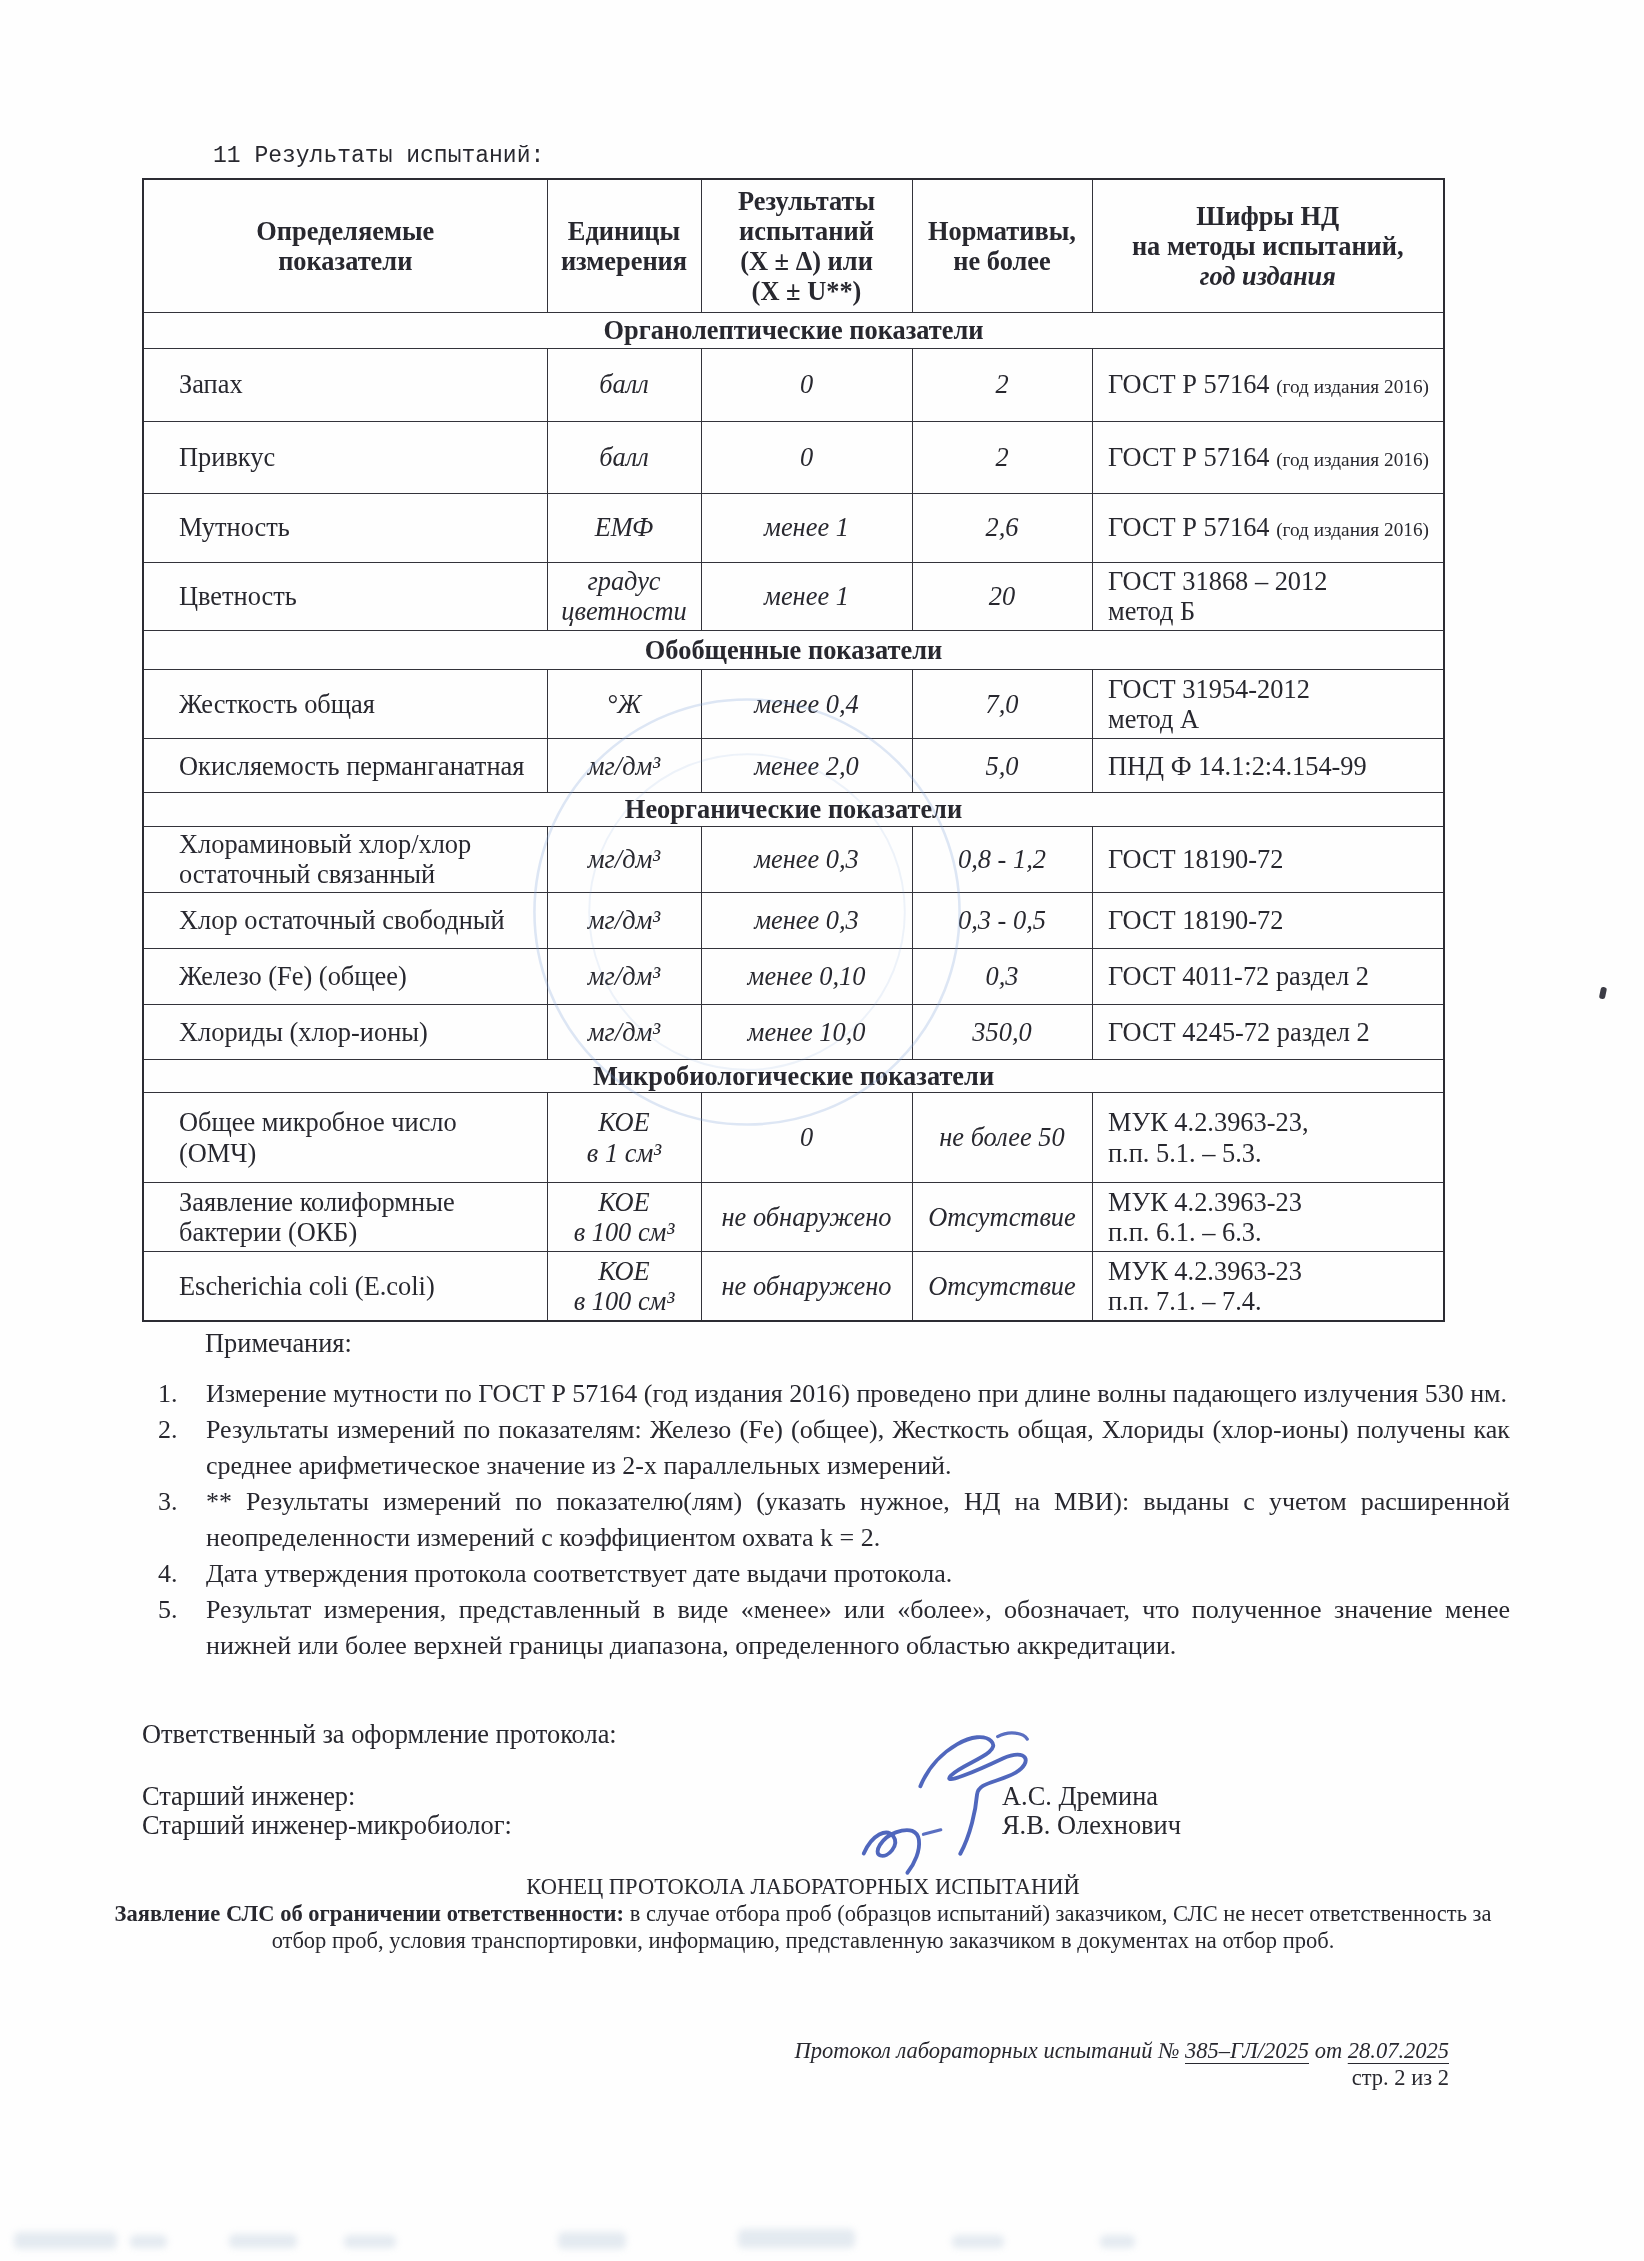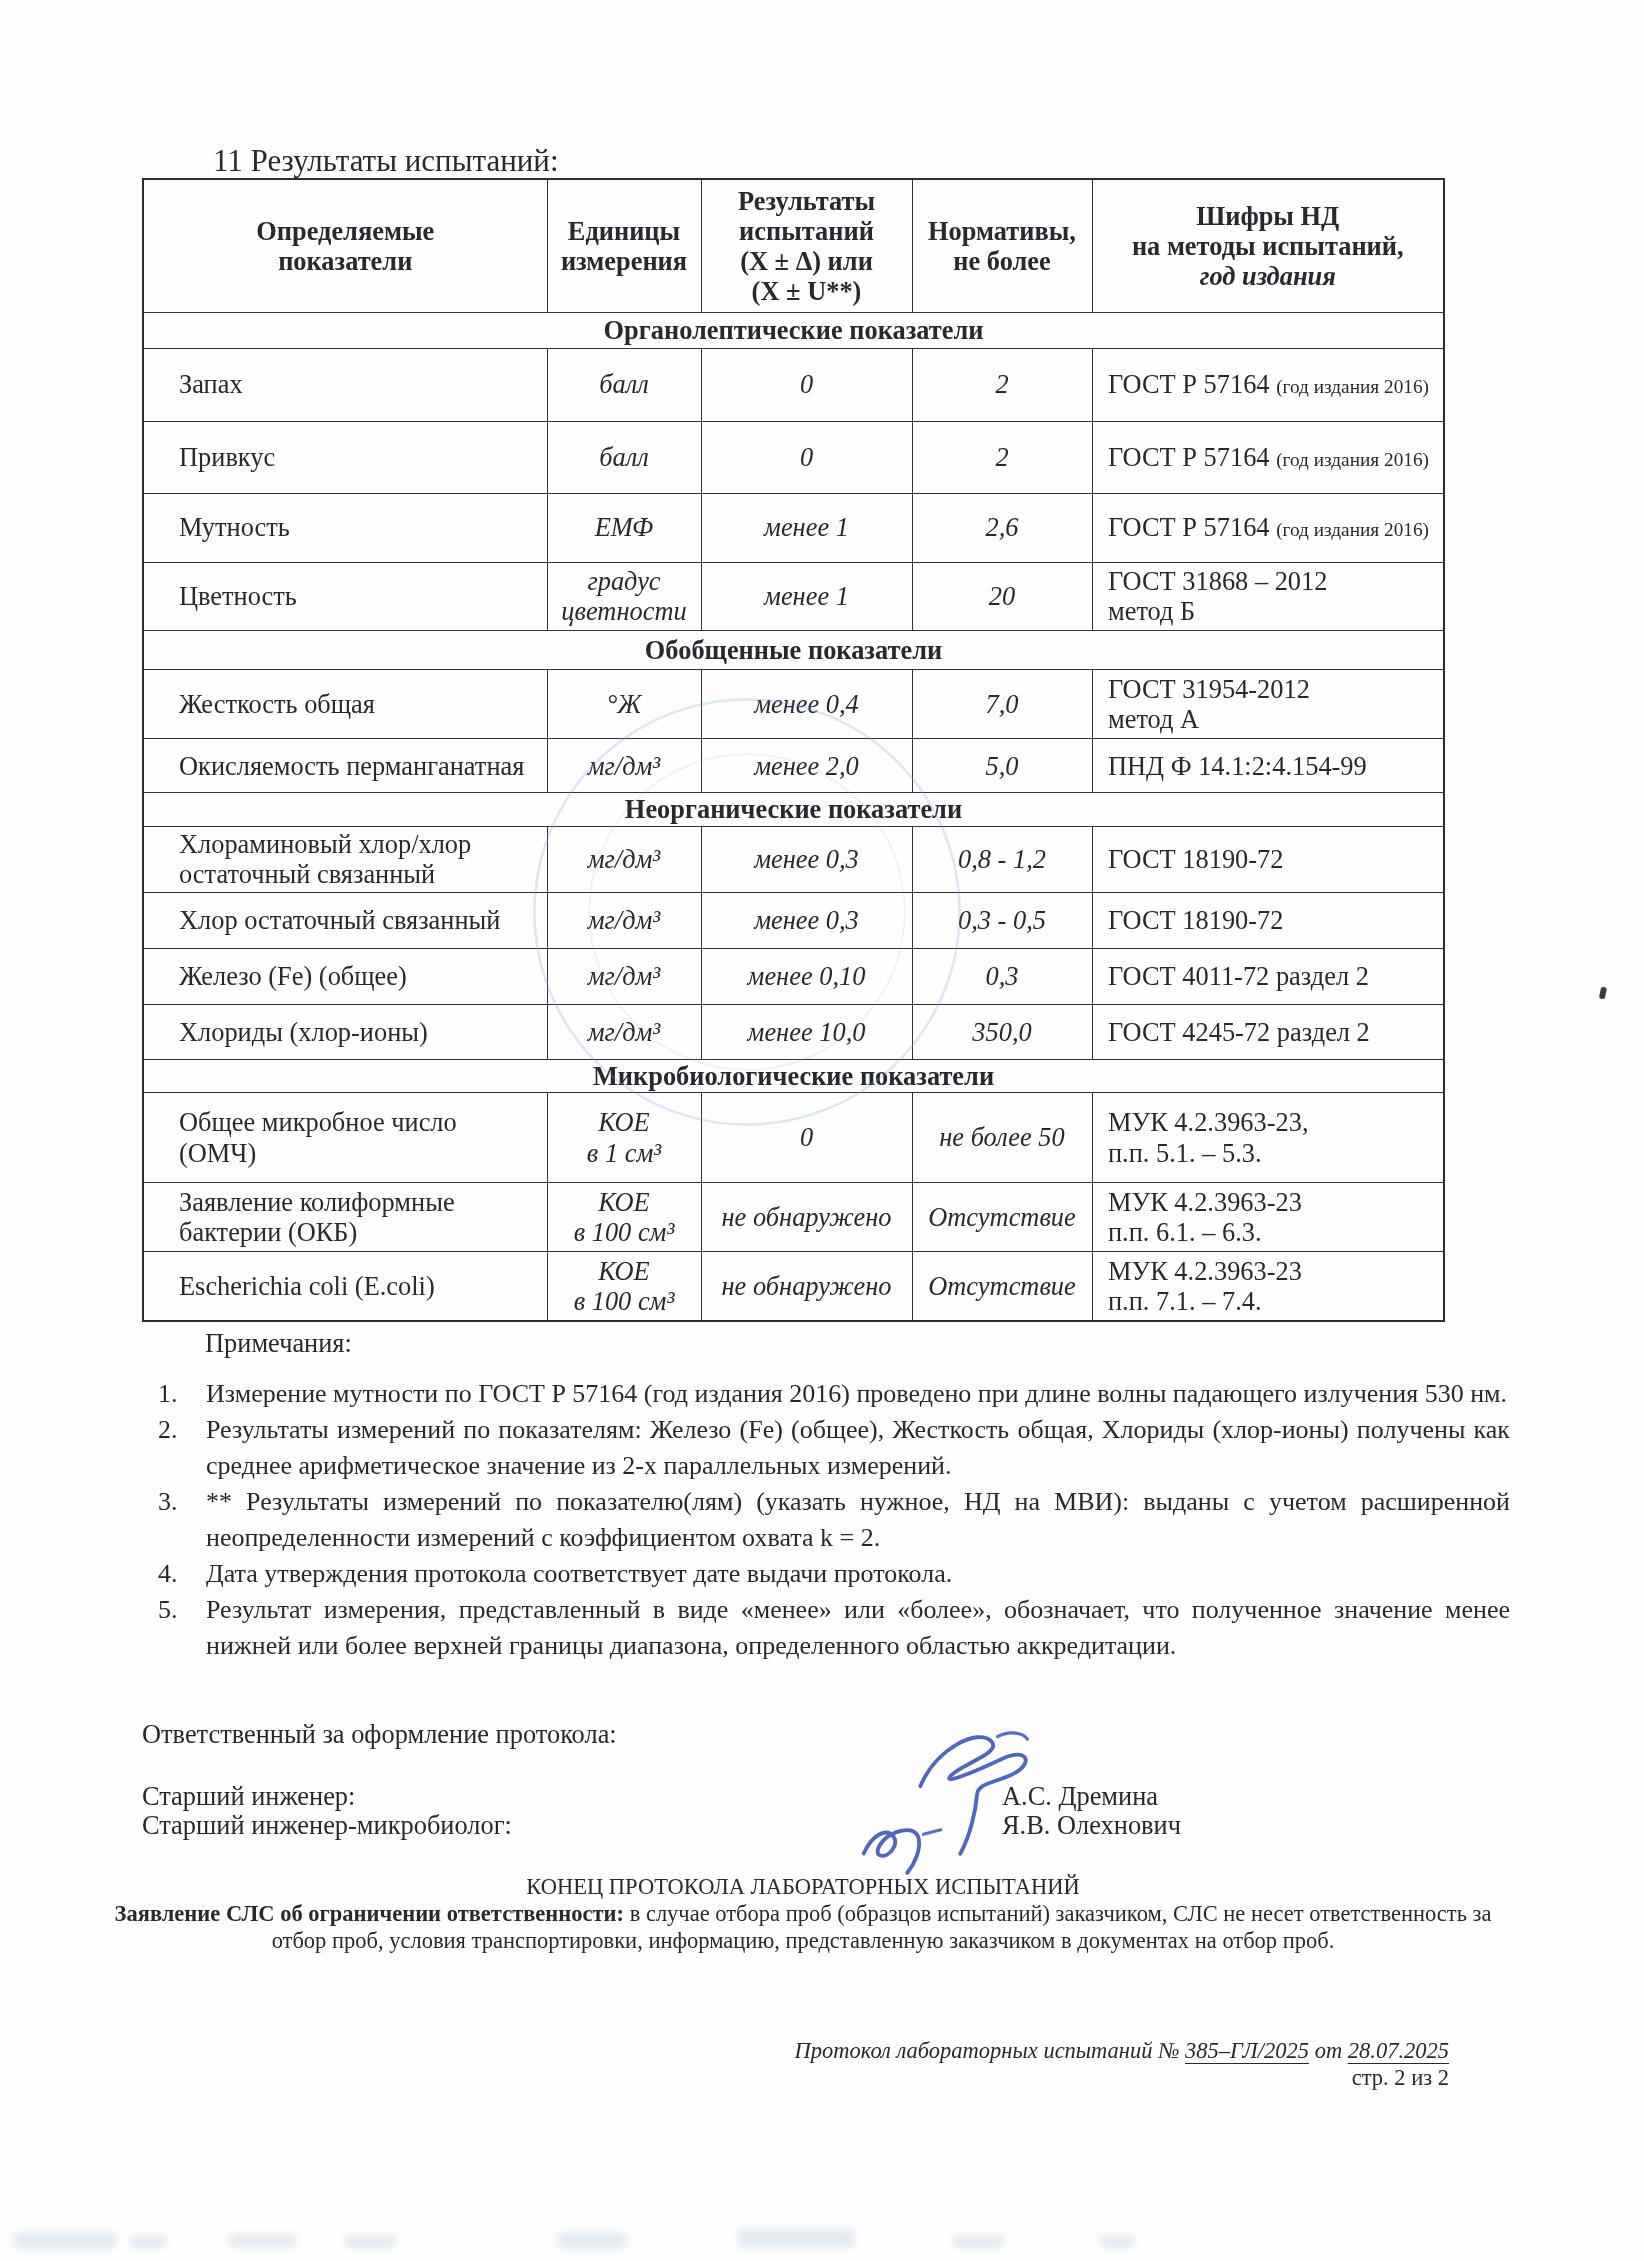--- a/index.html
+++ b/index.html
@@ -1,19 +1,19 @@
 <!DOCTYPE html>
 <html style="font-size:10.3px"><head>
 <meta charset="utf-8">
 <style>
   html,body{margin:0;padding:0;background:#e8e8e8;}
   #page{position:relative;width:1644px;height:2261px;background:#fefefe;
         font-family:"Liberation Serif","DejaVu Serif",serif;color:#28282f;overflow:hidden;}
   
-  #doc-title{position:absolute;left:213px;top:143px;font-size:31px;}
+  #doc-title{position:absolute;left:213px;top:143px;font-size:23px;font-family:Liberation Mono, monospace;}
   
   #results-table{position:absolute;left:142px;top:178px;width:1301px;border-collapse:collapse;table-layout:fixed;}
   #results-table td,#results-table th{border:1.9px solid #33333a;vertical-align:middle;
         font-size:26.4px;line-height:1.14;white-space:pre-line;overflow:hidden;}
   #results-table{border:2.6px solid #2c2c33;}
   th.hc{font-weight:bold;font-size:24px;line-height:1.33;text-align:center;padding:3.9px 5.2px;}
   th.hc .ital{font-style:italic;font-weight:bold;display:block;}
   td.section-cell{font-weight:bold;font-size:27px;text-align:center;}
   td.c1{text-align:left;padding:2.6px 6.4px 2.6px 35px;}
   td.c2,td.c3,td.c4{text-align:center;padding:2.6px 3.9px;font-style:italic;}
@@ -132,21 +132,21 @@
           <td colspan="5" class="section-cell">Неорганические показатели</td>
         </tr>
         <tr style="height: 66px;">
           <td class="c1">Хлораминовый хлор/хлор остаточный связанный</td>
           <td class="c2">мг/дм³</td>
           <td class="c3">менее 0,3</td>
           <td class="c4">0,8 - 1,2</td>
           <td class="c5"><span>ГОСТ 18190-72</span></td>
         </tr>
         <tr style="height: 56px;">
-          <td class="c1">Хлор остаточный связанный</td>
+          <td class="c1">Хлор остаточный свободный</td>
           <td class="c2">мг/дм³</td>
           <td class="c3">менее 0,3</td>
           <td class="c4">0,3 - 0,5</td>
           <td class="c5"><span>ГОСТ 18190-72</span></td>
         </tr>
         <tr style="height: 56px;">
           <td class="c1">Железо (Fe) (общее)</td>
           <td class="c2">мг/дм³</td>
           <td class="c3">менее 0,10</td>
           <td class="c4">0,3</td>

